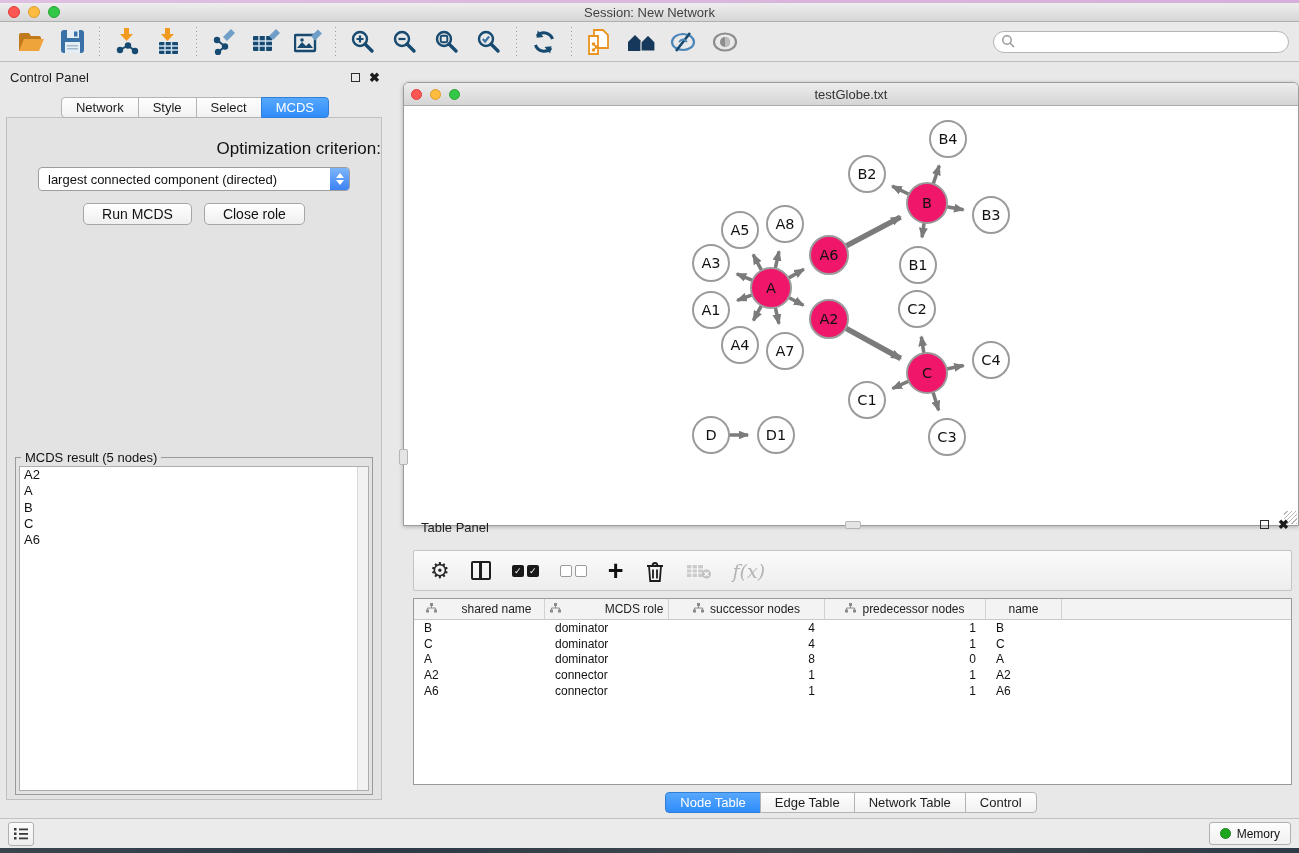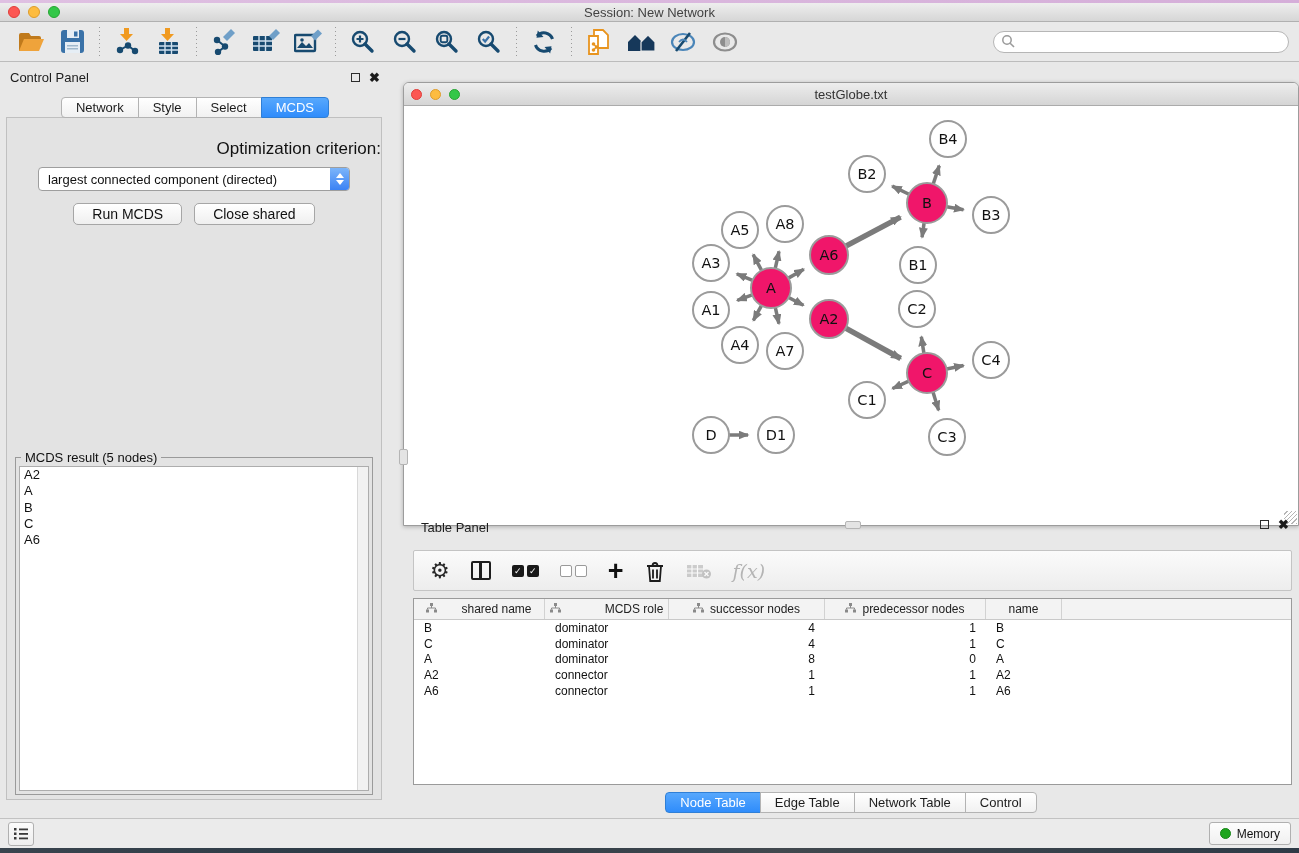--- a/index.html
+++ b/index.html
@@ -324,21 +324,21 @@
     <div class="opt-label">Optimization criterion:</div>
     <div class="dropdown">
       <span class="dd-text">largest connected component (directed)</span>
       <span class="dd-stepper">
           <span class="dd-up"></span>
           <span class="dd-down"></span>
         </span>
     </div>
     <div class="cp-buttons">
       <div class="btn">Run MCDS</div>
-      <div class="btn">Close shared</div>
+      <div class="btn">Close role</div>
     </div>
     <div class="result-box">
       <span class="result-legend">MCDS result (5 nodes)</span>
       <div class="result-list" id="result-list">
         <div class="result-item">A2</div>
           <div class="result-item">A</div>
           <div class="result-item">B</div>
           <div class="result-item">C</div>
           <div class="result-item">A6</div>
           <div class="result-scroll"></div>

